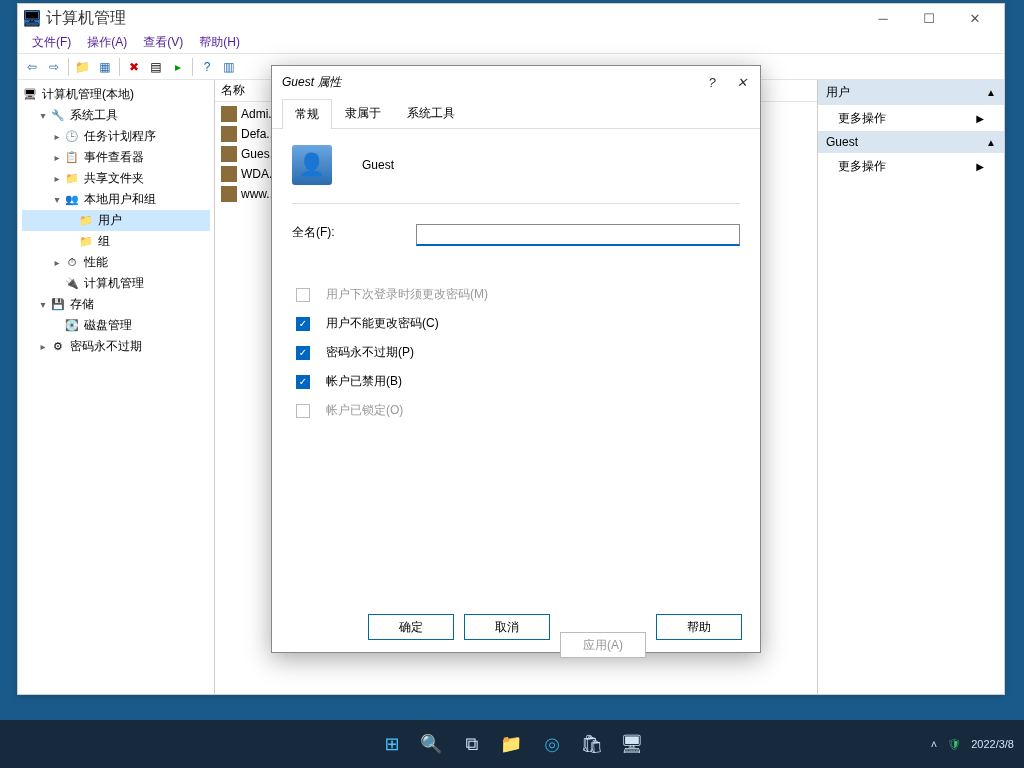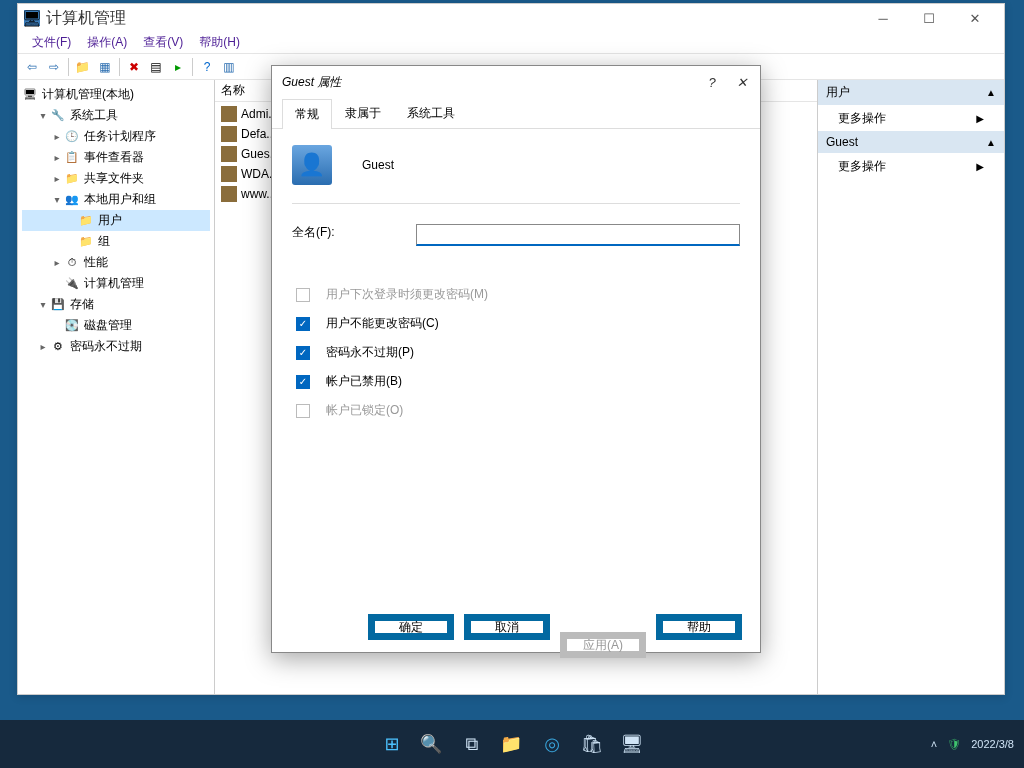--- a/index.html
+++ b/index.html
@@ -65,21 +65,21 @@
 .form-input { flex: 1; height: 22px; border: 1px solid #888; padding: 0 4px; font-size: 12px; outline: none; }
 .form-textarea { flex: 1; height: 32px; border: 1px solid #888; padding: 2px 4px; font-size: 12px; resize: none; }
 
 .chk-row { display: flex; align-items: center; margin: 12px 4px; gap: 16px; }
 .chk { width: 14px; height: 14px; border: 1px solid #888; display: flex; align-items: center; justify-content: center; font-size: 10px; }
 .chk.checked { background: #0067c0; border-color: #0067c0; color: #fff; }
 .chk.disabled { border-color: #bbb; color: #bbb; }
 .chk-label.disabled { color: #999; }
 
 .dlg-buttons { height: 50px; display: flex; align-items: center; justify-content: flex-end; gap: 10px; padding: 0 18px; }
-.dlg-btn { width: 86px; height: 26px; border: 7px solid #0369a1; background: #fff; font-size: 12px; display: flex; align-items: center; justify-content: center; }
+.dlg-btn { width: 86px; height: 26px; border: 1px solid #0369a1; background: #fff; font-size: 12px; display: flex; align-items: center; justify-content: center; }
 .dlg-btn.disabled { color: #999; border-color: #bbb; margin-top: 36px; }
 
 
 .taskbar { position: absolute; left: 0; bottom: 0; width: 1024px; height: 48px; background: #16293d; display: flex; align-items: center; }
 .taskbar-center { margin: 0 auto; display: flex; gap: 8px; }
 .tb-icon { width: 32px; height: 32px; display: flex; align-items: center; justify-content: center; border-radius: 4px; font-size: 18px; }
 .taskbar-right { position: absolute; right: 10px; display: flex; align-items: center; gap: 10px; color: #cfe3f5; font-size: 11px; }
 </style>
 </head>
 <body>

